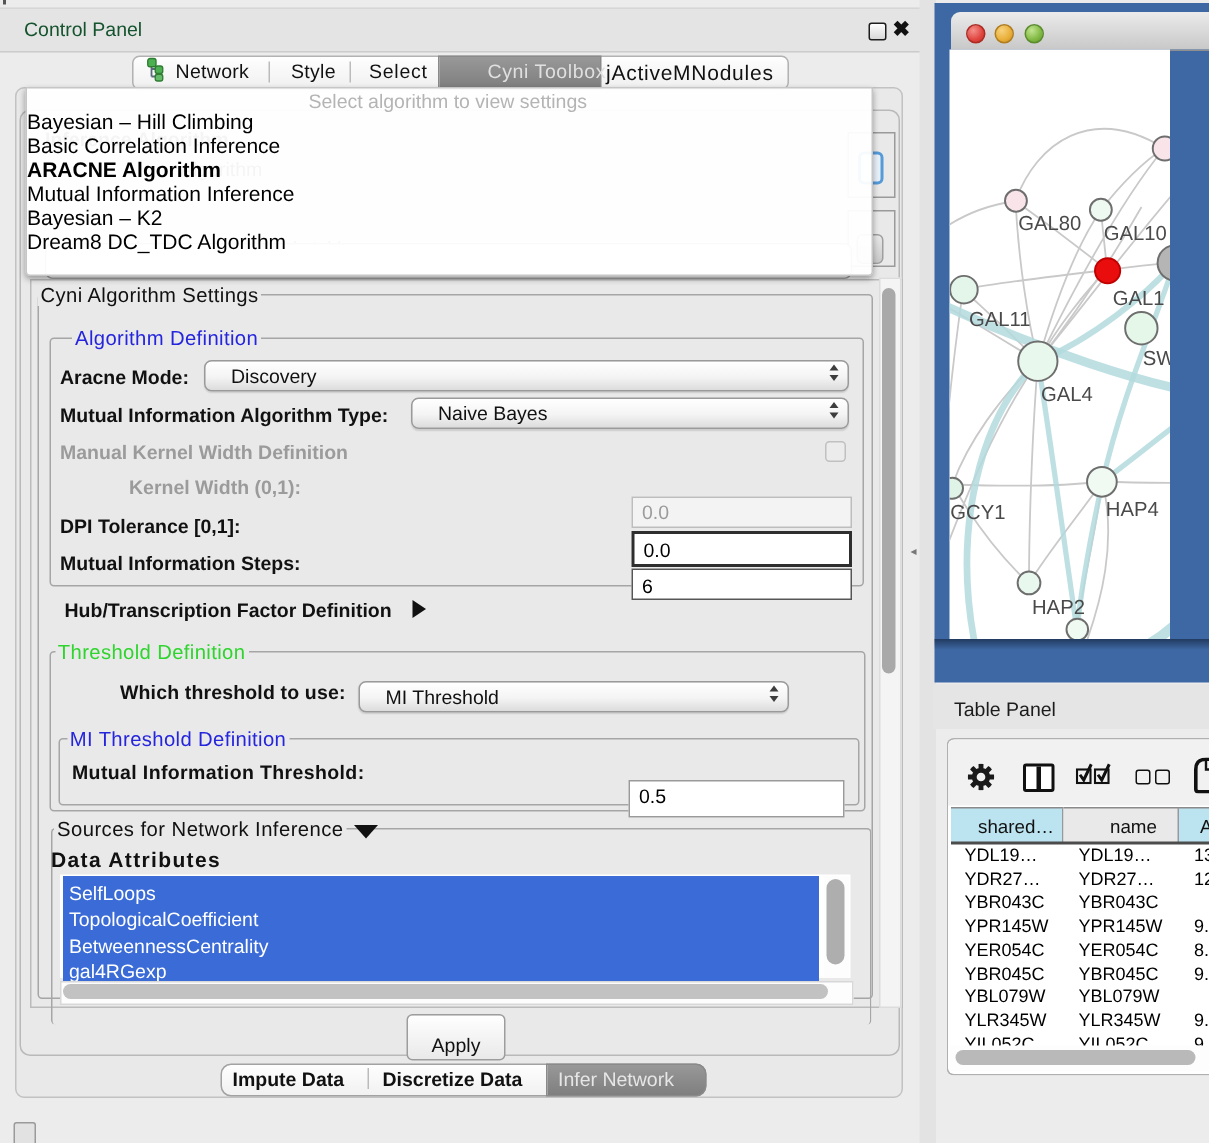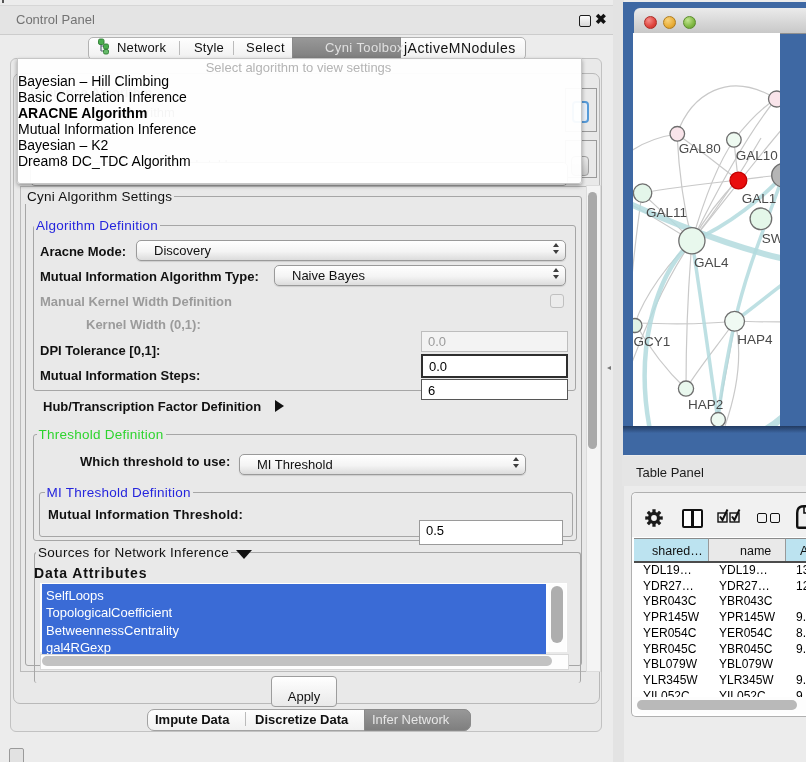--- a/index.html
+++ b/index.html
@@ -17,21 +17,21 @@
 .spin .d{border-top:4.5px solid #3d3d3d;}
 .fld{position:absolute;font-size:13px;text-align:left;margin-top:14px;}
 .grp{position:absolute;border:1px solid #a6a6a6;border-radius:3px;}
 .grplab{position:absolute;background:#e9e9e9;padding:0 2px;font-size:13.5px;letter-spacing:0.25px;}
 </style>
 </head>
 <body>
 <div class="ab" style="left:2px;top:0;width:2px;height:3px;background:#555;"></div>
 
 <div class="ab" style="left:0;top:5px;width:618px;height:28px;background:#e4e4e4;border-top:1px solid #d6d6d6;border-bottom:1px solid #cccccc;"></div>
-<div class="ab" style="left:16px;top:12px;font-size:13px;color:#737373;">Control Panel</div>
+<div class="ab" style="left:16px;top:12px;font-size:13px;color:#14532d;">Control Panel</div>
 <div class="ab" style="left:579px;top:15px;width:10px;height:10px;border:1.5px solid #1d1d1d;border-radius:2px;background:linear-gradient(#fdfdfd,#d8d8d8);"></div>
 <div class="ab" style="left:595px;top:11px;font-size:14px;font-weight:bold;color:#111;">✖</div>
 
 <div class="ab" style="left:10px;top:58px;width:590px;height:672px;background:#e9e9e9;border:1px solid #c2c2c2;border-radius:6px;"></div>
 <div class="ab" style="left:13px;top:73px;width:585px;height:629px;background:#e9e9e9;border:1px solid #b9b9b9;border-radius:7px;"></div>
 
 <div class="ab" style="left:88px;top:37px;width:436px;height:21px;background:linear-gradient(#fefefe,#f0f0f0);border:1px solid #b2b2b2;border-radius:5px;"></div>
 <div class="ab" style="left:292px;top:37px;width:107px;height:21px;background:linear-gradient(#989898,#7e7e7e);border:1px solid #8a8a8a;"></div>
 <div class="ab" style="left:179px;top:41px;width:1px;height:14px;background:#bbb;"></div>
 <div class="ab" style="left:233px;top:41px;width:1px;height:14px;background:#bbb;"></div>
@@ -57,21 +57,21 @@
 <div class="ab" style="left:571px;top:156px;width:16px;height:18px;border:1px solid #9f9f9f;border-radius:4px;background:linear-gradient(#e8e8e8,#c9c9c9);"></div>
 
 <div class="ab" style="left:30px;top:162px;width:536px;height:22px;background:#fff;border:1px solid #a0a0a0;border-radius:5px;"></div>
 
 <div class="ab" style="left:20px;top:186px;width:580px;height:484px;border:1px solid #bbbbbb;background:#e9e9e9;"></div>
 
 <div class="grp" style="left:25px;top:196px;width:555px;height:468px;"></div>
 <div class="grplab" style="left:25px;top:189px;color:#111;">Cyni Algorithm Settings</div>
 
 <div class="grp" style="left:32.5px;top:225px;width:541px;height:164px;"></div>
-<div class="grplab" style="left:34px;top:218px;color:#2525dd;">Algorithm Definition</div>
+<div class="grplab" style="left:48px;top:218px;color:#2525dd;">Algorithm Definition</div>
 
 <div class="ab b" style="left:40px;top:244px;font-size:13px;color:#111;">Aracne Mode:</div>
 <div class="combo" style="left:136px;top:240px;width:428px;height:19px;">
     <span class="txt">Discovery</span>
   <span class="spin" style="left:416px;top:2px;">
       <span class="u"></span>
       <span class="d"></span>
     </span>
   </div>
 

